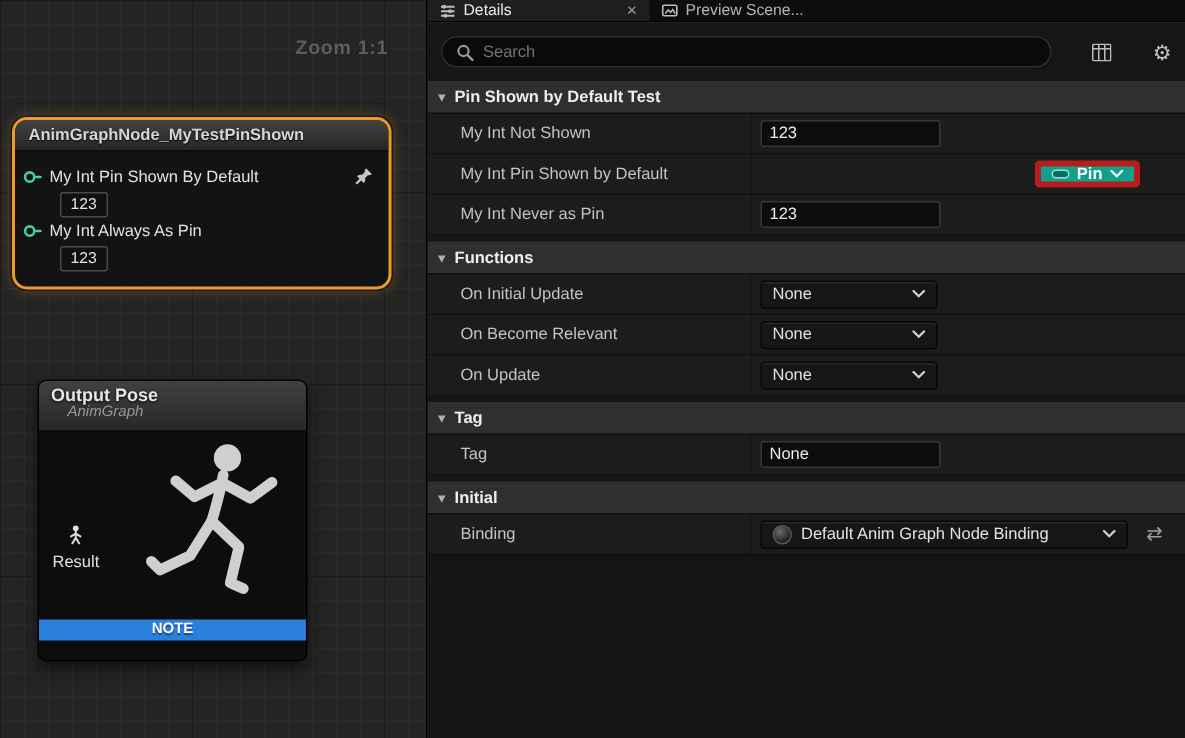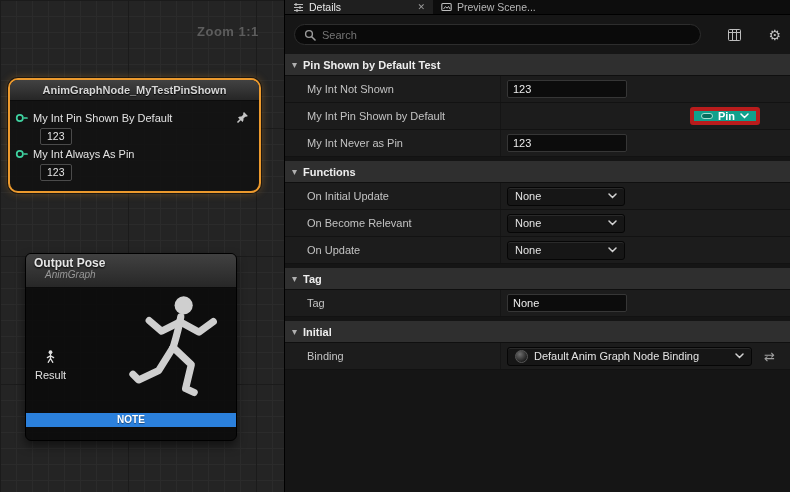--- a/index.html
+++ b/index.html
@@ -21,33 +21,33 @@
   }
   .zoom-label { position:absolute; top:24px; left:197px; font-size:13px; font-weight:bold;
                 color:#5d5d5d; letter-spacing:.5px; }
 
   
   .node1 { position:absolute; left:8px; top:78px; width:253px;
            border:2px solid #ed9a2d; border-radius:10px;
            box-shadow:0 0 0 1px rgba(0,0,0,.55), 0 0 9px rgba(237,154,45,.35);
            background:rgba(17,17,17,.88); overflow:hidden; }
   .node1-hdr { height:21px; background:linear-gradient(#424242,#262626);
-               border-bottom:1px solid #0c0c0c; display:flex; align-items:center; padding:0 25px;justify-content:center; }
+               border-bottom:1px solid #0c0c0c; display:flex; align-items:center; padding:0 9px; }
   .node1-title { font-size:11px; font-weight:bold; color:#d6d6d6; text-shadow:0 1px 1px #000;
                  white-space:nowrap; }
   .node1-body { padding:7px 7px 10px 5px; }
   .pin-line { display:flex; align-items:center; gap:5px; margin-top:3px; }
   .pin-label { font-size:11px; color:#e2e2e2; }
   .thumbtack { margin-left:auto; margin-right:3px; }
   .pin-value { display:inline-block; margin:4px 0 0 25px; padding:1px 6px 2px 6px;
                background:#101010; border:1px solid #4b4b4b; border-radius:2px;
                color:#e3e3e3; font-size:10.5px; }
 
   
-  .node2 { position:absolute; left:25px; top:253px; width:212px; height:188px;
+  .node2 { position:absolute; left:25px; top:253px; width:180px; height:188px;
            background:rgba(12,12,12,.92); border:1px solid #000; border-radius:6px;
            box-shadow:0 5px 10px rgba(0,0,0,.5); overflow:hidden; }
   .node2-hdr { height:34px; background:linear-gradient(#414141,#272727);
                border-bottom:1px solid #0b0b0b; padding:2px 8px 0 8px; }
   .node2-title { font-size:12px; font-weight:bold; color:#e6e6e6; text-shadow:0 1px 2px #000; }
   .node2-subtitle { font-size:10px; font-style:italic; color:#989898; margin-top:-1px;margin-left:11px; }
   .node2-body { position:relative; height:139px; }
   .mannequin { position:absolute; right:2px; top:2px; }
   .result-pin { position:absolute; left:9px; top:62px; display:flex; align-items:center; gap:6px;flex-direction:column; }
   .result-label { font-size:11px; color:#e0e0e0; }

